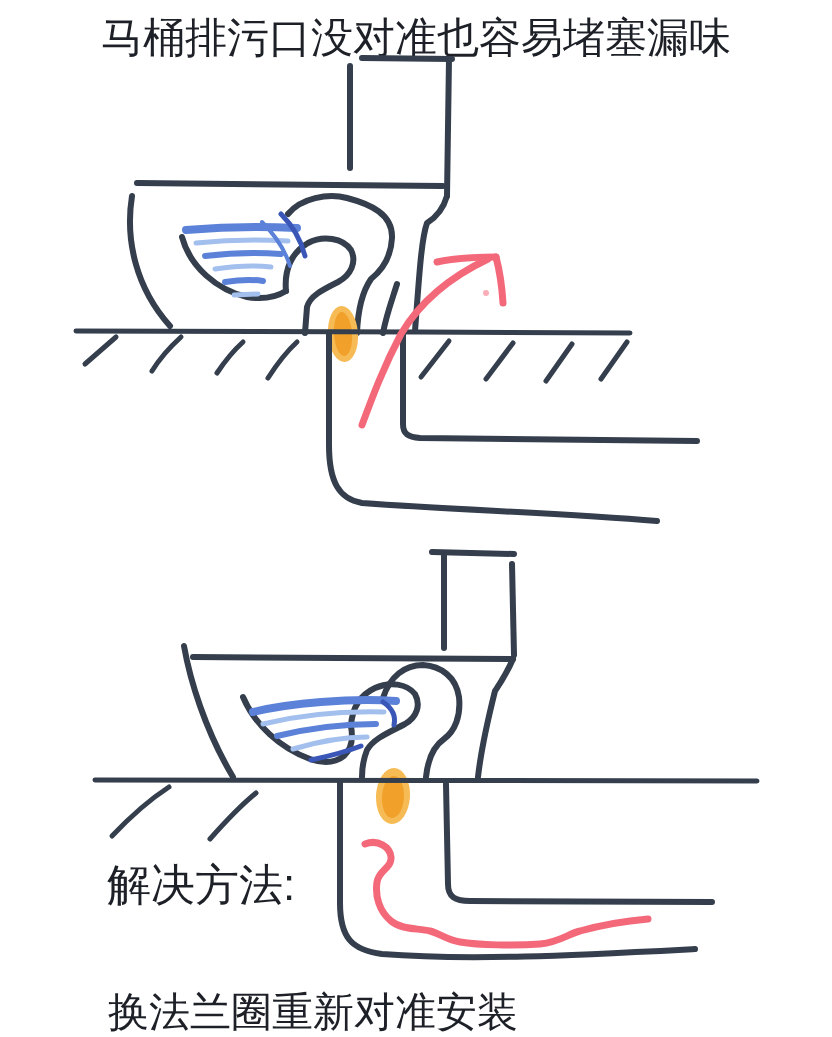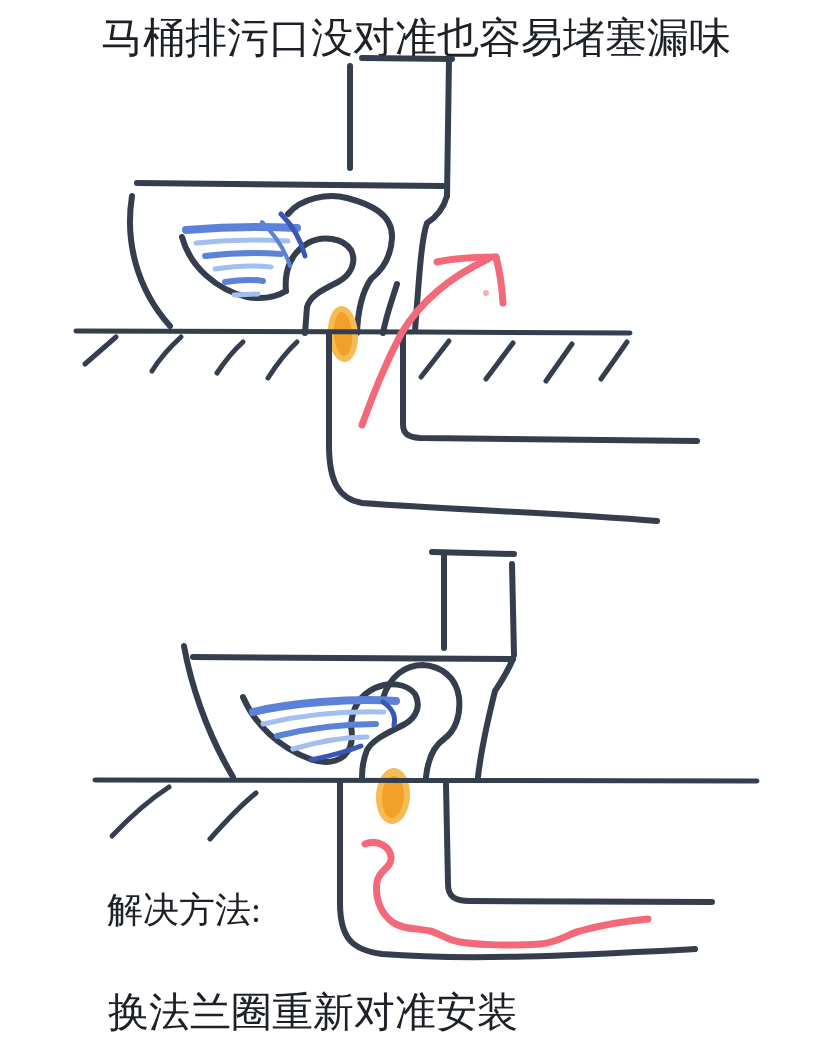--- a/index.html
+++ b/index.html
@@ -1,25 +1,25 @@
 <!DOCTYPE html>
 <html style="--background: #ffffff; --text: #1d2127; --ink: #343e4c; --water-blue: #5b82d8; --water-light: #a3bfee; --water-dark: #3a57b8; --flange-orange: #f1a02a; --flange-orange-light: #f6bb55; --flow-pink: #f4697a;"><head>
 <meta charset="utf-8">
 <style>
   html,body{margin:0;padding:0;background:#fff;}
   .canvas{
     position:relative;width:832px;height:1037px;background:var(--background,#fff);
-    font-family:Liberation Serif, serif;overflow:hidden;
+    font-family:Liberation Sans, sans-serif;overflow:hidden;
   }
   .title{
     position:absolute;top:10px;left:0;right:0;text-align:center;
     font-size:42px;font-weight:500;color:var(--text,#1d2127);letter-spacing:0px;
   }
   .solution-label{
-    position:absolute;left:107px;top:886px;font-size:36px;font-weight:500;
+    position:absolute;left:107px;top:856px;font-size:44px;font-weight:500;
     color:var(--text,#1d2127);
   }
   .solution-text{
     position:absolute;left:108px;top:985px;font-size:41px;font-weight:500;
     color:var(--text,#1d2127);
   }
   svg.sketch{position:absolute;left:0;top:0;}
   .ink{fill:none;stroke:var(--ink,#343e4c);stroke-width:6;stroke-linecap:round;stroke-linejoin:round;}
   .ink.thin{stroke-width:5;}
   .water-main{fill:none;stroke:var(--water-blue,#5b82d8);stroke-width:8;stroke-linecap:round;}

